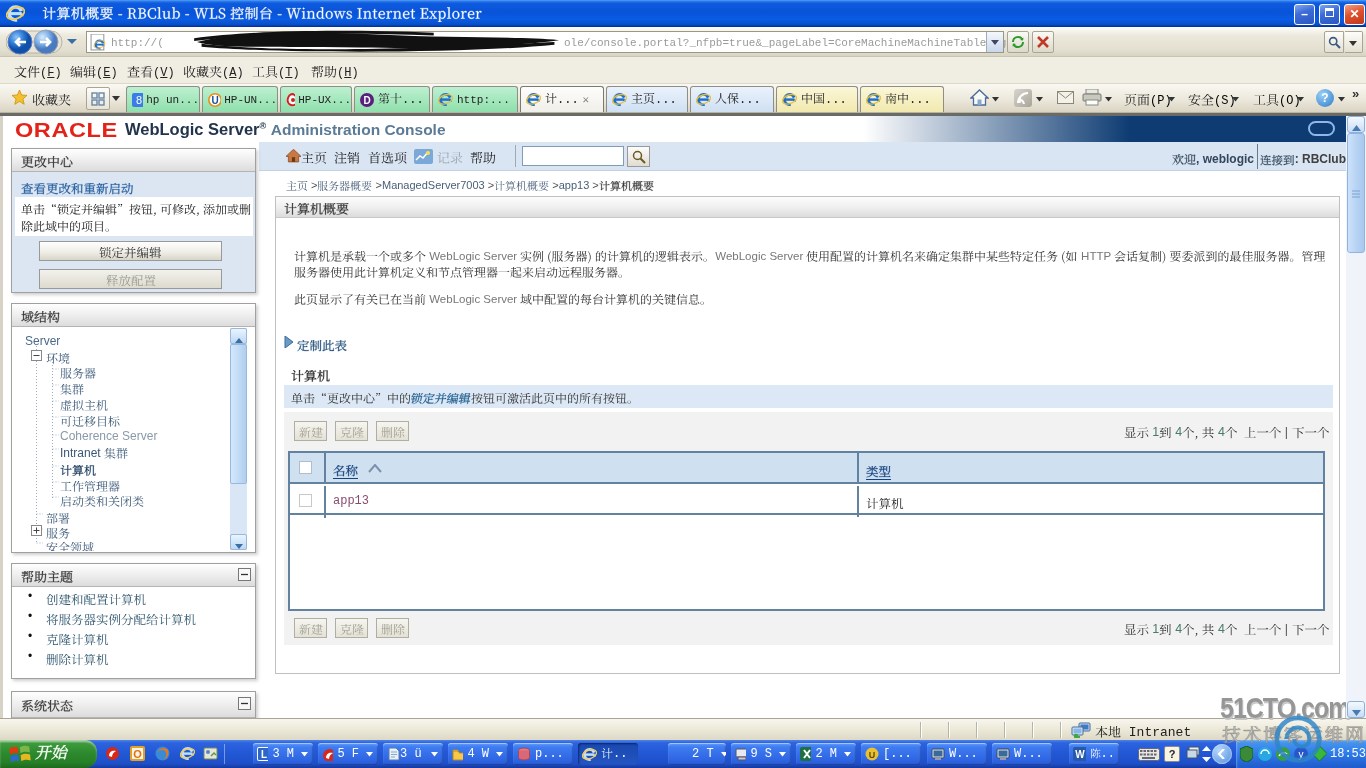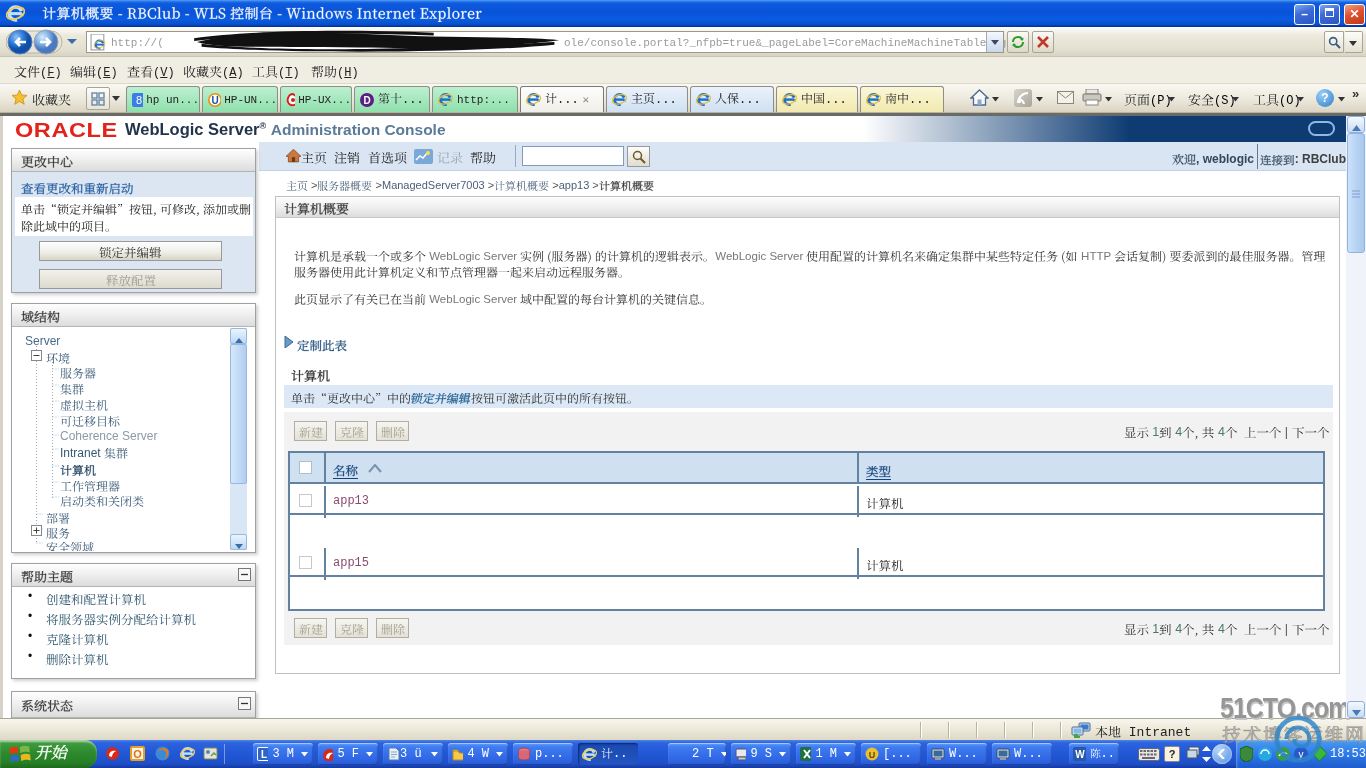--- a/index.html
+++ b/index.html
@@ -1088,33 +1088,20 @@
             <div class="ab" style="left:43px;top:8px;font-size:12px;color:#8A4A6E;font-family:'Liberation Mono',monospace">app13</div>
             <div class="ab" style="left:567px;top:0;width:2px;height:31px;background:#63829F"></div>
             <div class="ab" style="left:576px;top:7px"><svg class="ct " style="width:37.5px;height:13.25px;" viewBox="0 -205 750 265">
                 <g fill="#222">
                   <use href="#g0"></use>
                   <use href="#g1" x="250"></use>
                   <use href="#g2" x="500"></use>
                 </g>
               </svg></div>
           </div>
-          <div class="ab" style="left:0;top:95px;width:1033px;height:29px;background:#FFF;border-bottom:2px solid #63829F;">
-            <div class="cb" style="left:9px;top:8px;border-color:#C8C8C8"></div>
-            <div class="ab" style="left:34px;top:0;width:2px;height:32px;background:#63829F"></div>
-            <div class="ab" style="left:43px;top:8px;font-size:12px;color:#8A4A6E;font-family:'Liberation Mono',monospace">app15</div>
-            <div class="ab" style="left:567px;top:0;width:2px;height:31px;background:#63829F"></div>
-            <div class="ab" style="left:576px;top:7px"><svg class="ct " style="width:37.5px;height:13.25px;" viewBox="0 -205 750 265">
-                <g fill="#222">
-                  <use href="#g0"></use>
-                  <use href="#g1" x="250"></use>
-                  <use href="#g2" x="500"></use>
-                </g>
-              </svg></div>
-          </div>
         </div>
         <div class="btn" style="left:10px;top:206px;width:33px;height:20px;background:linear-gradient(180deg,#F6F5F0,#E4E1D6);border-color:#B0AEA0"><svg class="ct " style="width:24.0px;height:12.72px;margin-top:2px" viewBox="0 -205 500 265">
             <g fill="#A0A090">
               <use href="#g77"></use>
               <use href="#g127" x="250"></use>
             </g>
           </svg></div>
         <div class="btn" style="left:51px;top:206px;width:33px;height:20px;background:linear-gradient(180deg,#F6F5F0,#E4E1D6);border-color:#B0AEA0"><svg class="ct " style="width:24.0px;height:12.72px;margin-top:2px" viewBox="0 -205 500 265">
             <g fill="#A0A090">
               <use href="#g133"></use>
@@ -1319,21 +1306,21 @@
       <span style="margin-left:4px">9 S</span>
       <span class="dd"><svg width="8" height="5" style="margin-left:4px">
           <path d="M0 0 l3.5 4.5 L7 0 z" fill="#fff"></path>
         </svg></span>
     </div>
     <div class="tbtn" style="left:796px;width:60px;">
       <svg width="14" height="14">
         <rect width="14" height="14" rx="2" fill="#1E7044"></rect>
         <path d="M4 3 L10 11 M10 3 L4 11" stroke="#fff" stroke-width="2"></path>
       </svg>
-      <span style="margin-left:4px">1 M</span>
+      <span style="margin-left:4px">2 M</span>
       <span class="dd"><svg width="8" height="5" style="margin-left:4px">
           <path d="M0 0 l3.5 4.5 L7 0 z" fill="#fff"></path>
         </svg></span>
     </div>
     <div class="tbtn" style="left:861px;width:60px;">
       <svg width="14" height="14">
         <circle cx="7" cy="7" r="6.5" fill="#E8C030"></circle>
         <text x="7" y="11" text-anchor="middle" font-size="9" font-weight="bold" fill="#604A10" font-family="Liberation Sans">U</text>
       </svg>
       <span style="margin-left:4px">[...</span>

